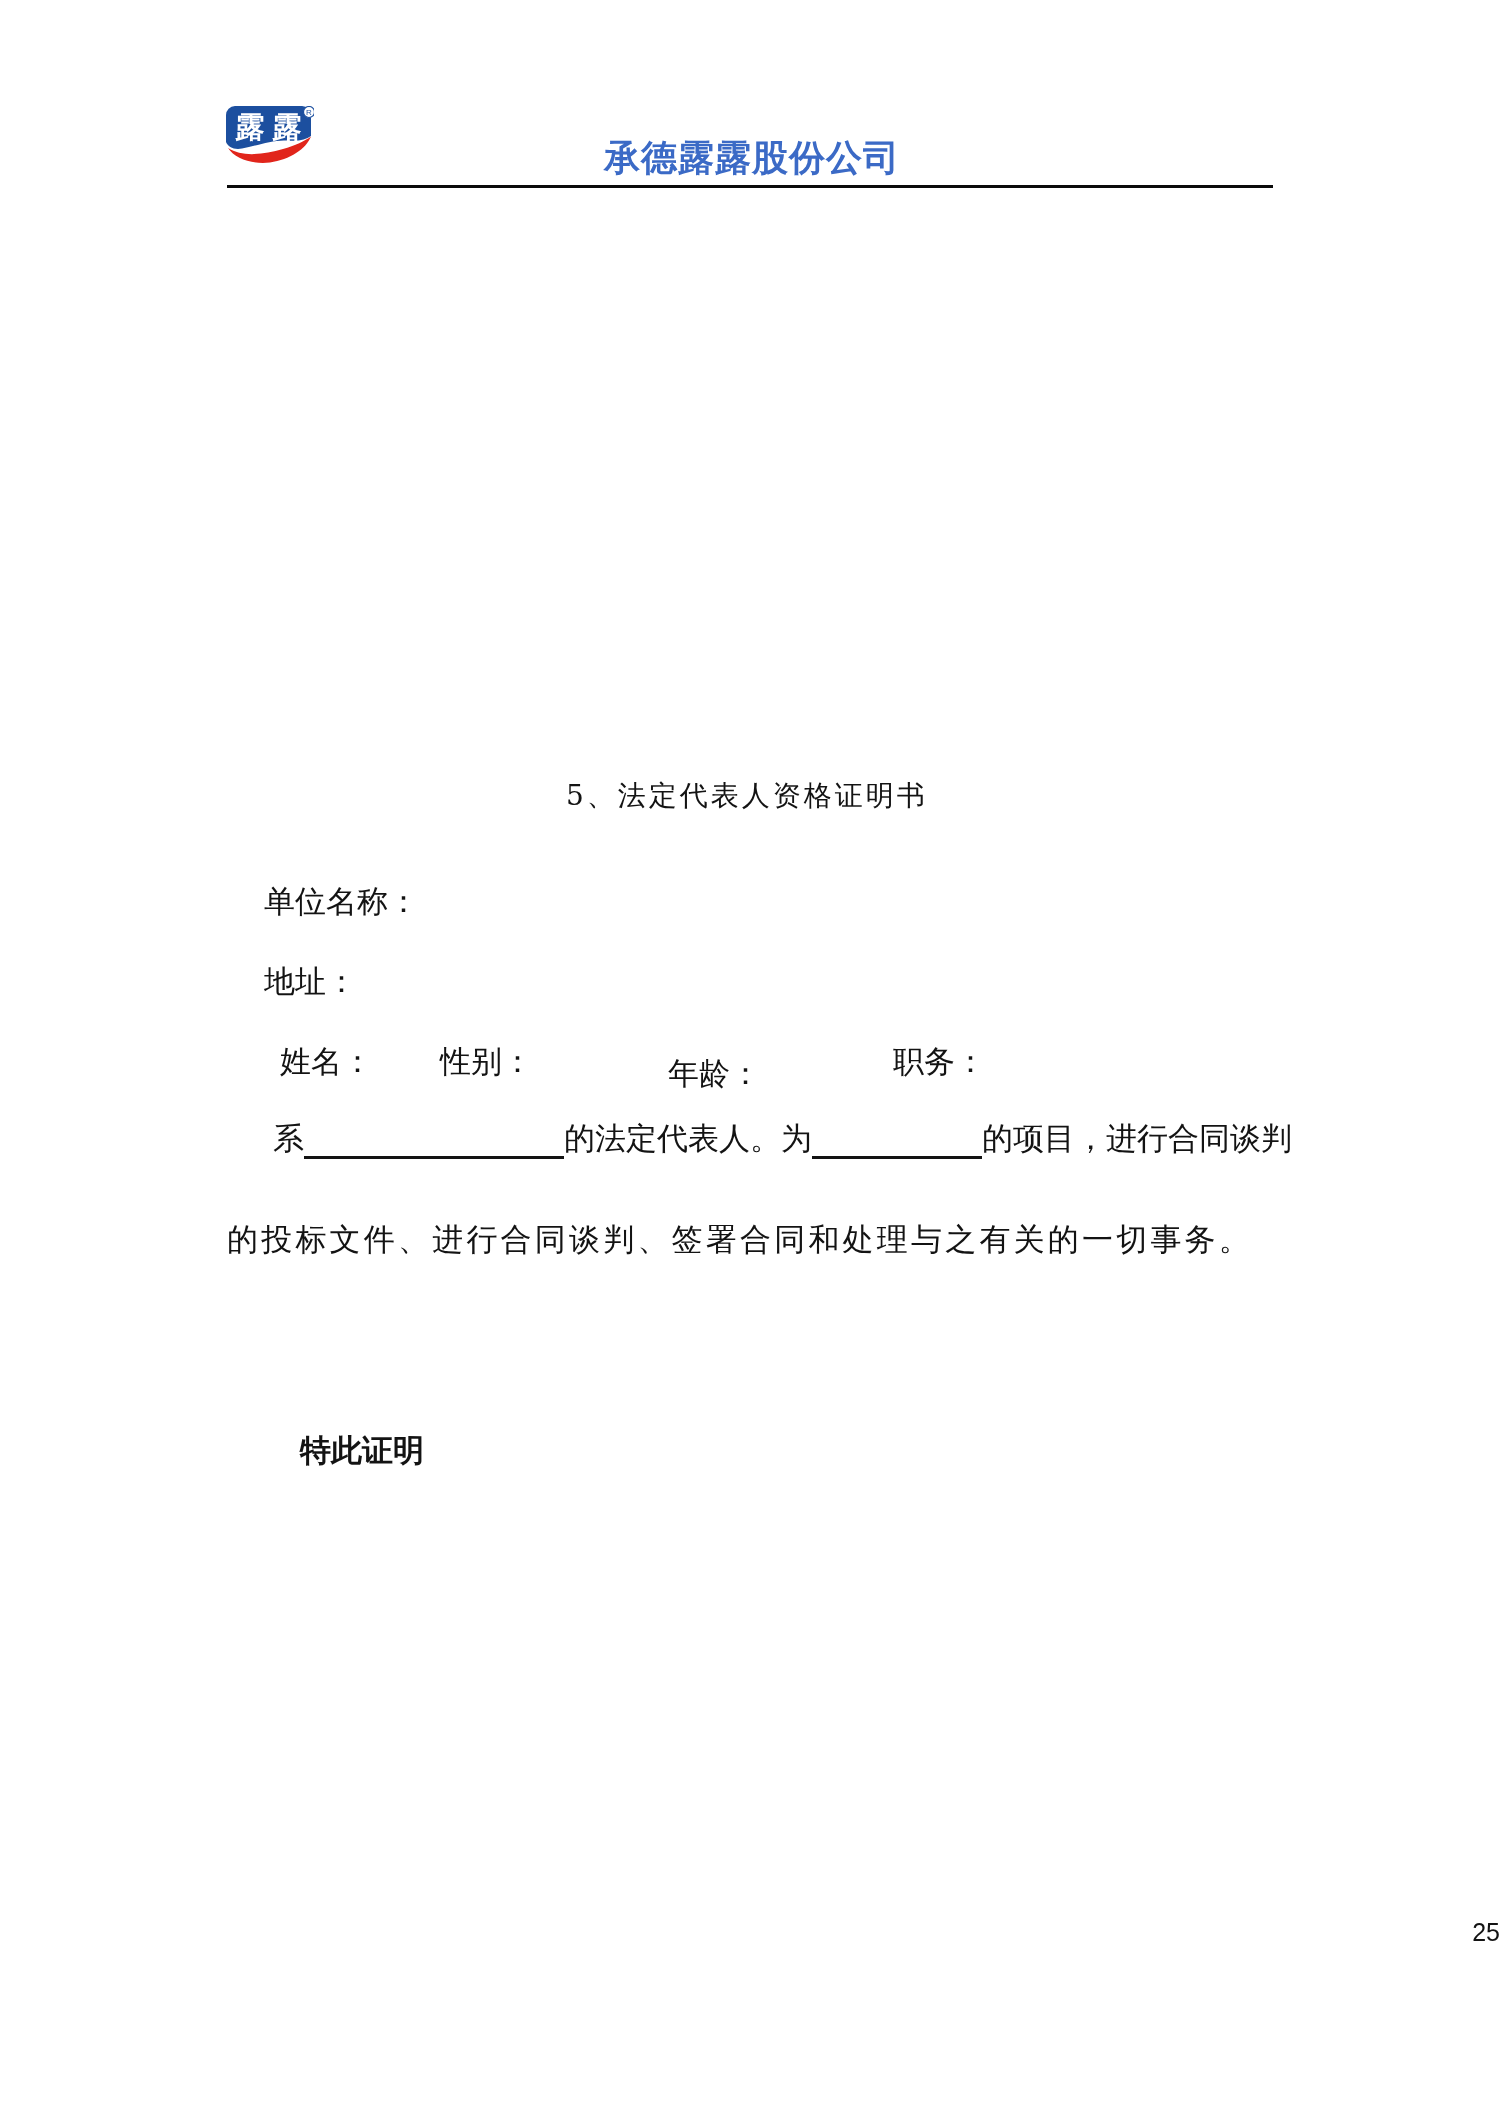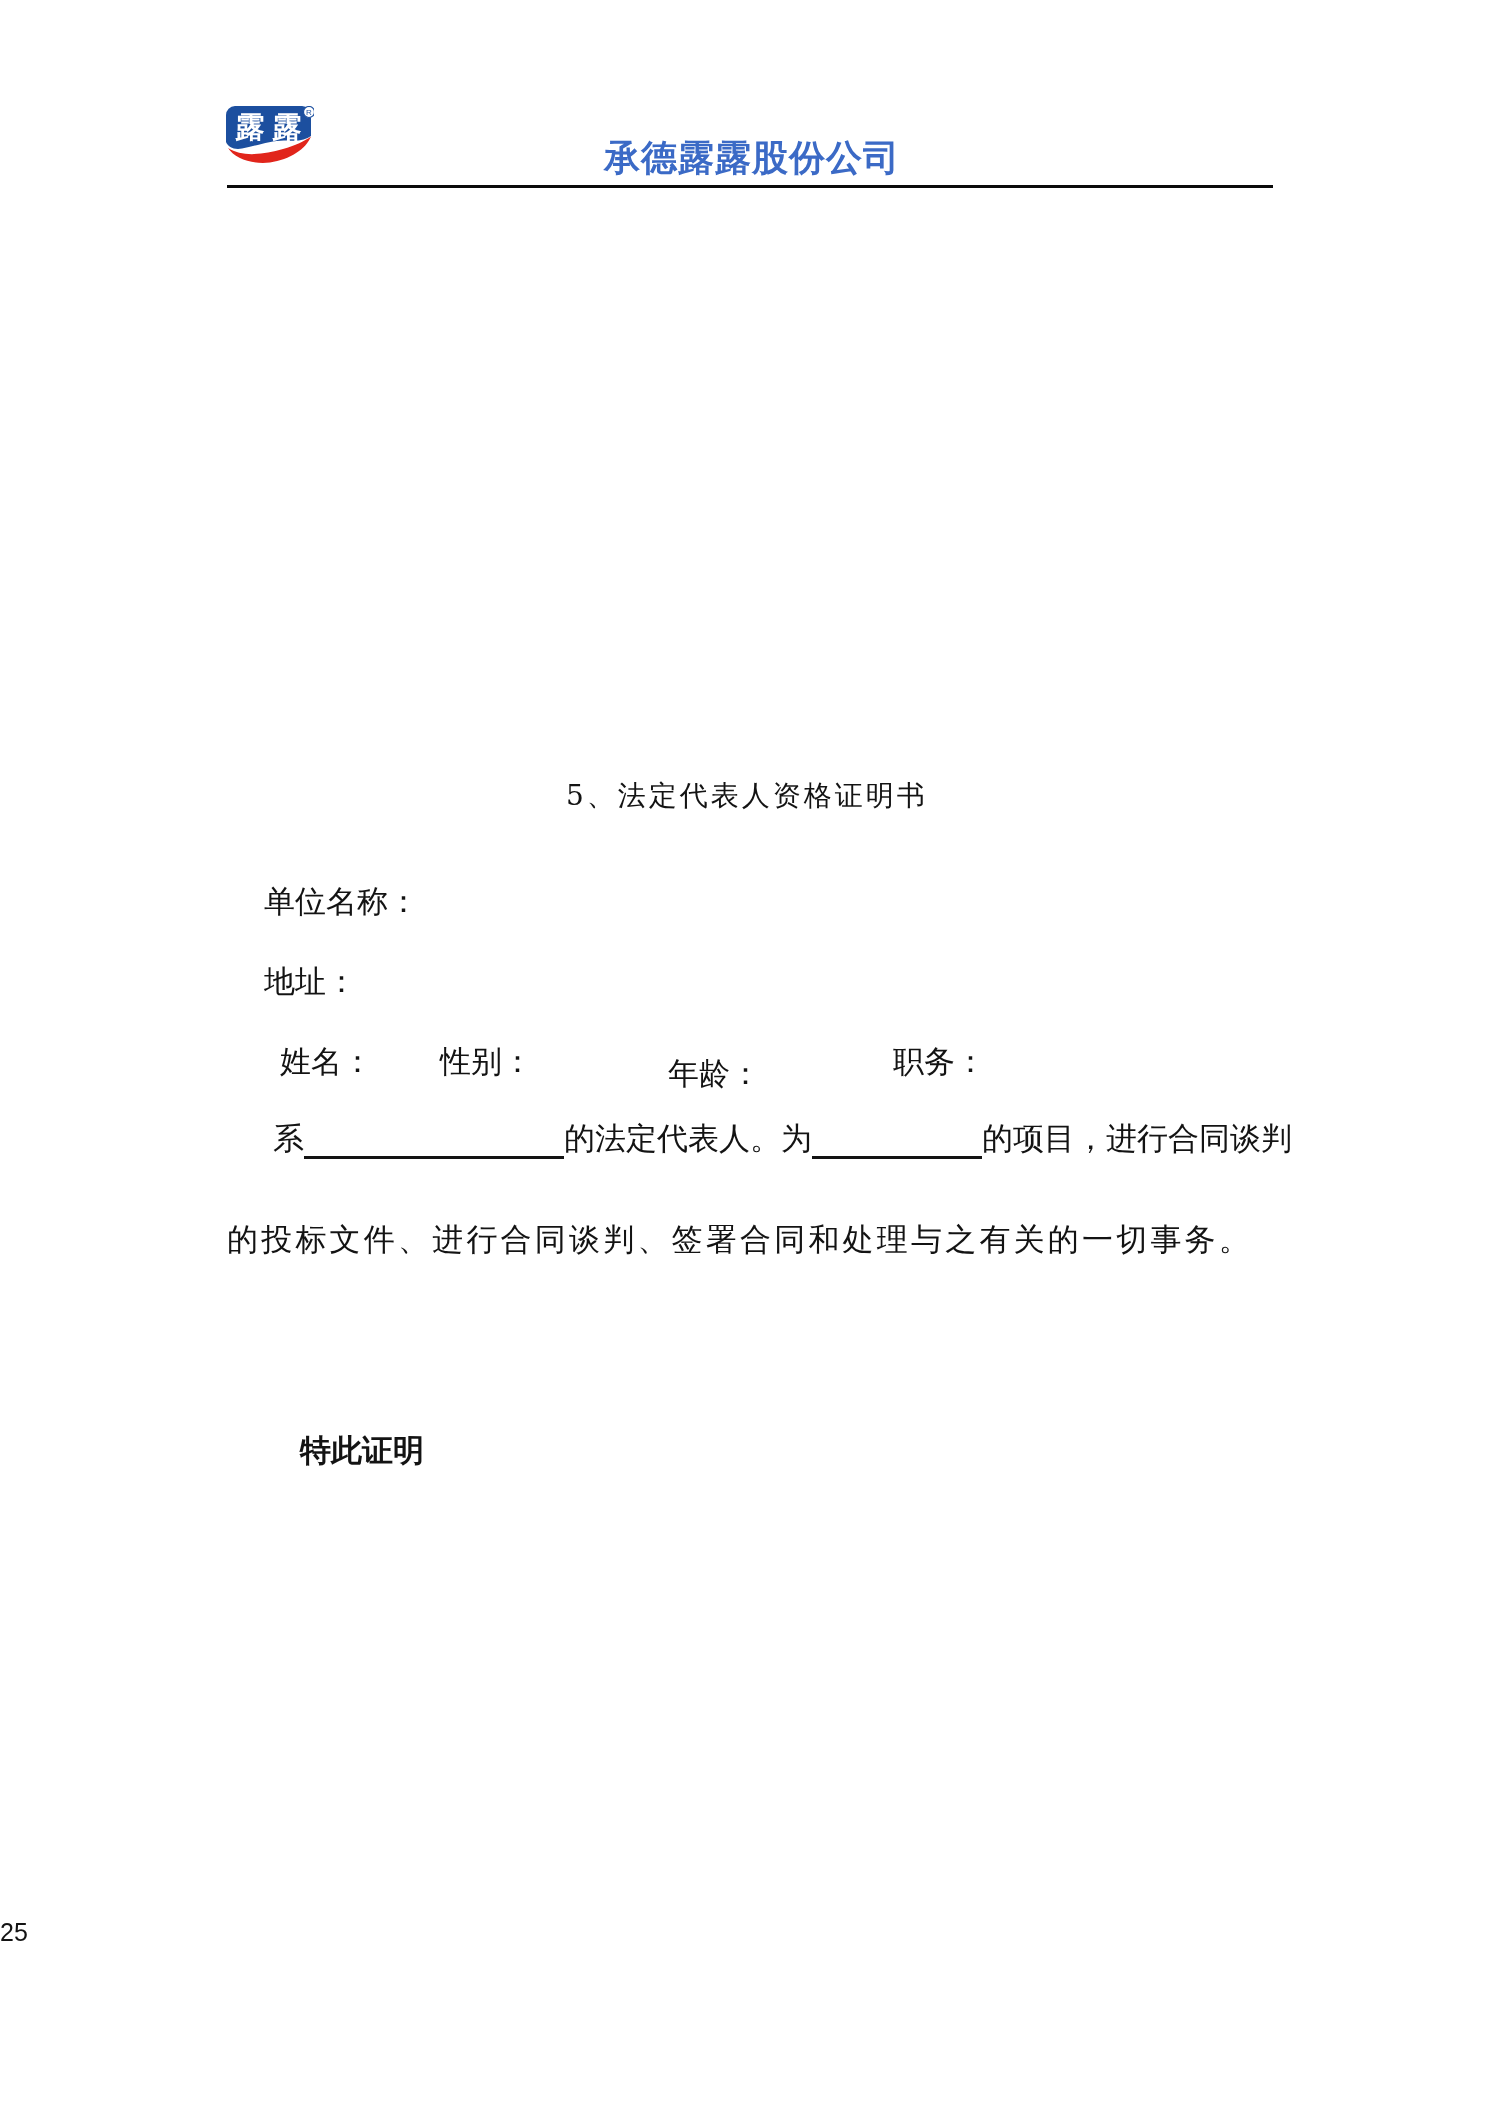--- a/index.html
+++ b/index.html
@@ -108,21 +108,21 @@
     color:var(--text-color);
     white-space:nowrap;
     font-weight:bold;
   }
   
   .footer{
     position:absolute;
     left:0;
     top:1918px;
     width:1500px;
-    text-align:left;
+    text-align:right;
   }
   .page-number{
     font-size:25px;
     color:var(--text-color);
   }
 </style>
 </head>
 <body>
 
 <div class="page">

